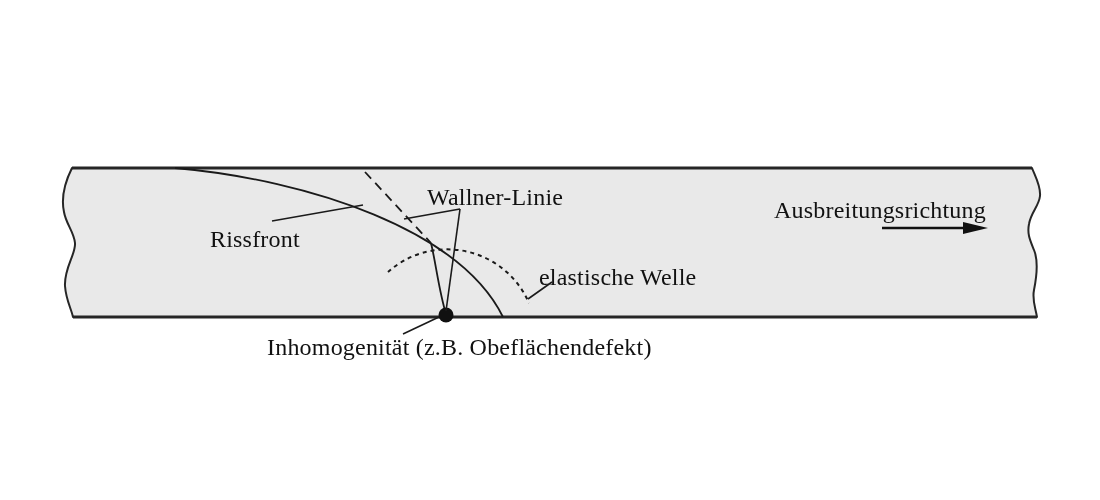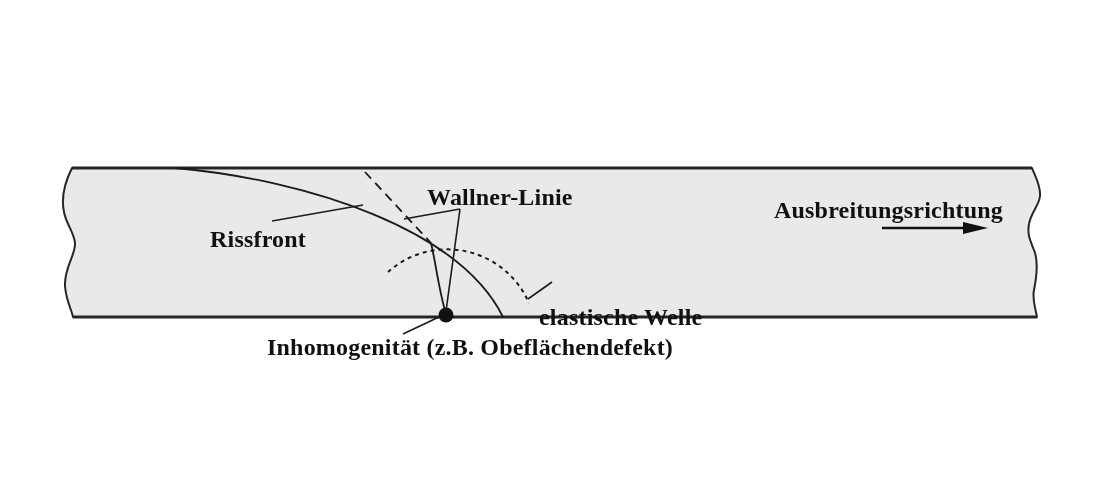--- a/index.html
+++ b/index.html
@@ -20,25 +20,24 @@
     left: 0;
     top: 0;
   }
   .lbl {
     position: absolute;
     font-size: 24px;
     line-height: 1;
     color: #111111;
     white-space: nowrap;
     letter-spacing: 0.2px;
-    font-weight: bold;
   }
   #lbl-rissfront      { left: 210px; top: 227px; }
   #lbl-wallner        { left: 427px; top: 185px; }
-  #lbl-welle          { left: 539px; top: 265px; margin-top: 40px; }
+  #lbl-welle          { left: 539px; top: 265px; }
   #lbl-ausbreitung    { left: 774px; top: 198px; }
   #lbl-inhom          { left: 267px; top: 335px; }
 
   .edge-thick  { stroke: #262626; stroke-width: 3;   fill: none; }
   .edge-torn   { stroke: #262626; stroke-width: 2;   fill: none; stroke-linecap: round; }
   .curve       { stroke: #1a1a1a; stroke-width: 1.8; fill: none; }
   .curve-dash  { stroke: #1a1a1a; stroke-width: 1.8; fill: none; stroke-dasharray: 9 6; }
   .curve-dot   { stroke: #1a1a1a; stroke-width: 2;   fill: none; stroke-dasharray: 4 4; }
   .pointer     { stroke: #1a1a1a; stroke-width: 1.6; fill: none; }
   .arrow-shaft { stroke: #111111; stroke-width: 2.4; fill: none; }

